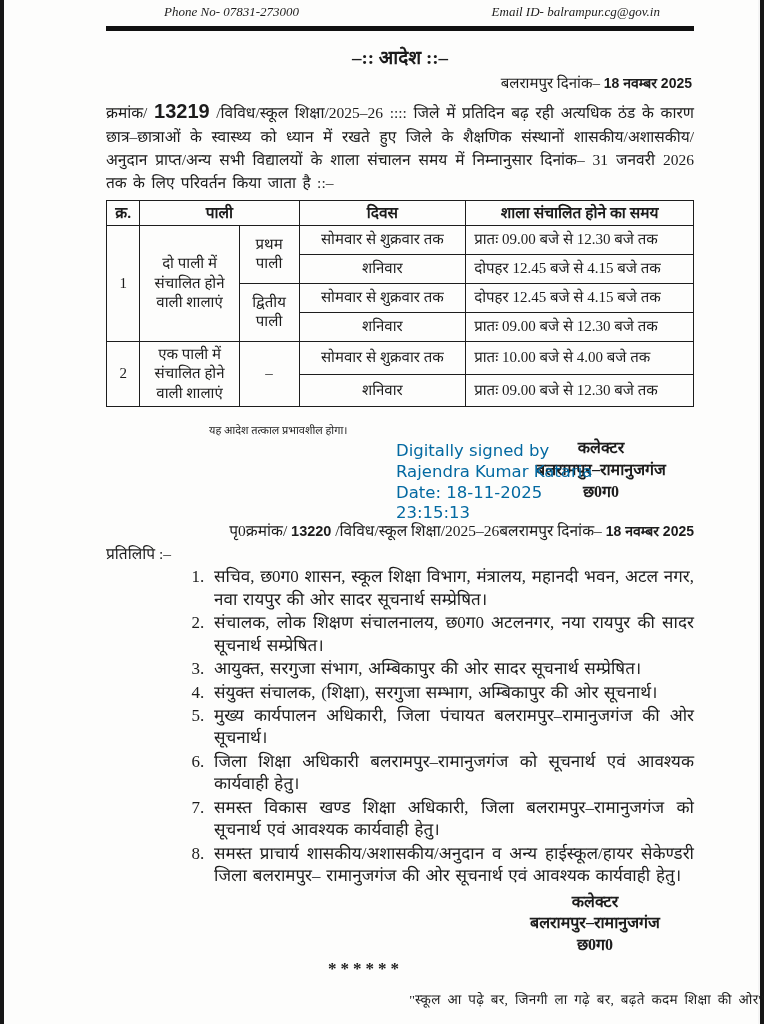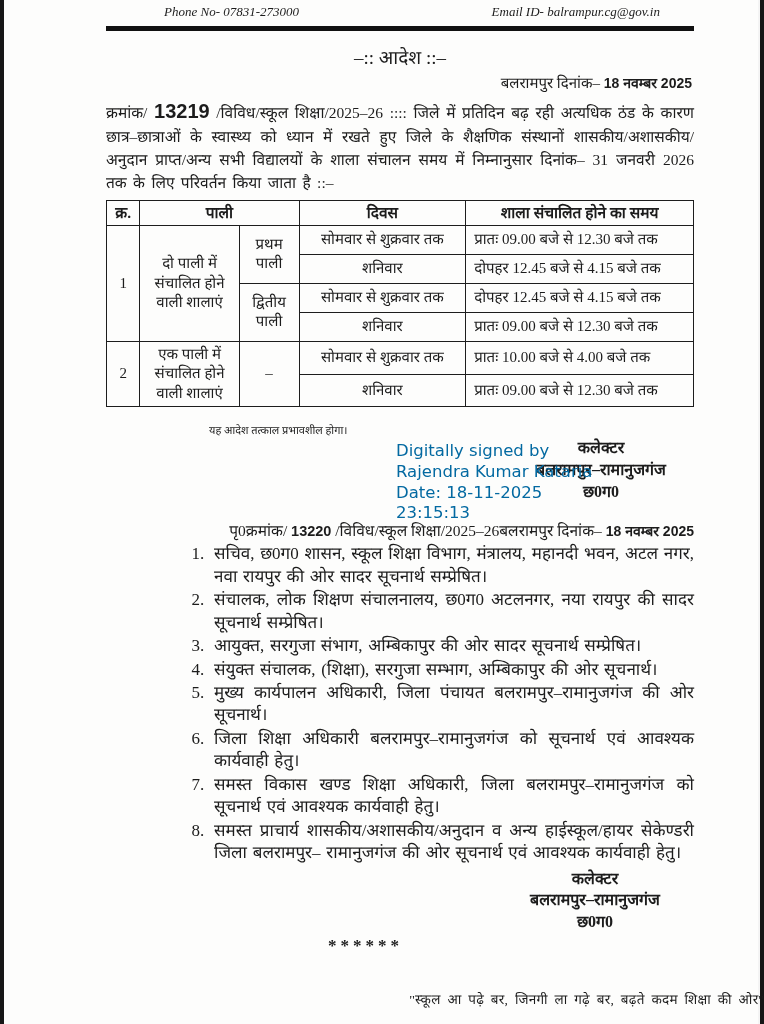--- a/index.html
+++ b/index.html
@@ -35,21 +35,21 @@
   .double-rule {
     margin-top: 6px;
     height: 4px;
     border-top: 3.5px solid #111;
     border-bottom: 2px solid #111;
   }
   .order-heading {
     margin-top: 13px;
     text-align: center;
     font-size: 19px;
-    font-weight: normal;
+    font-weight: bold;
   }
   .date-line {
     margin-top: 2px;
     text-align: right;
     font-size: 15px;
     padding-right: 2px;
   }
   .date-line b, .endorse-right b { font-family: "Liberation Sans", "DejaVu Sans", sans-serif; font-size: 14px; }
 
   .order-para {
@@ -234,20 +234,21 @@
       <div>बलरामपुर–रामानुजगंज</div>
       <div>छ0ग0</div>
     </div>
   </div>
 
   <div class="endorse-line">
     <span><span>पृ0क्रमांक/ </span><b class="num">13220</b><span> /विविध/स्कूल शिक्षा/2025–26</span></span>
     <span class="endorse-right"><span>बलरामपुर दिनांक– </span><b>18 नवम्बर 2025</b></span>
   </div>
 
+  <div class="copy-label">प्रतिलिपि :–</div>
 
   <ol class="copy-list">
     <li>सचिव, छ0ग0 शासन, स्कूल शिक्षा विभाग, मंत्रालय, महानदी भवन, अटल नगर, नवा रायपुर की ओर सादर सूचनार्थ सम्प्रेषित।</li>
     <li>संचालक, लोक शिक्षण संचालनालय, छ0ग0 अटलनगर, नया रायपुर की सादर सूचनार्थ सम्प्रेषित।</li>
     <li>आयुक्त, सरगुजा संभाग, अम्बिकापुर की ओर सादर सूचनार्थ सम्प्रेषित।</li>
     <li>संयुक्त संचालक, (शिक्षा), सरगुजा सम्भाग, अम्बिकापुर की ओर सूचनार्थ।</li>
     <li>मुख्य कार्यपालन अधिकारी, जिला पंचायत बलरामपुर–रामानुजगंज की ओर सूचनार्थ।</li>
     <li>जिला शिक्षा अधिकारी बलरामपुर–रामानुजगंज को सूचनार्थ एवं आवश्यक कार्यवाही हेतु।</li>
     <li>समस्त विकास खण्ड शिक्षा अधिकारी, जिला बलरामपुर–रामानुजगंज को सूचनार्थ एवं आवश्यक कार्यवाही हेतु।</li>
     <li>समस्त प्राचार्य शासकीय/अशासकीय/अनुदान व अन्य हाईस्कूल/हायर सेकेण्डरी जिला बलरामपुर– रामानुजगंज की ओर सूचनार्थ एवं आवश्यक कार्यवाही हेतु।</li>

